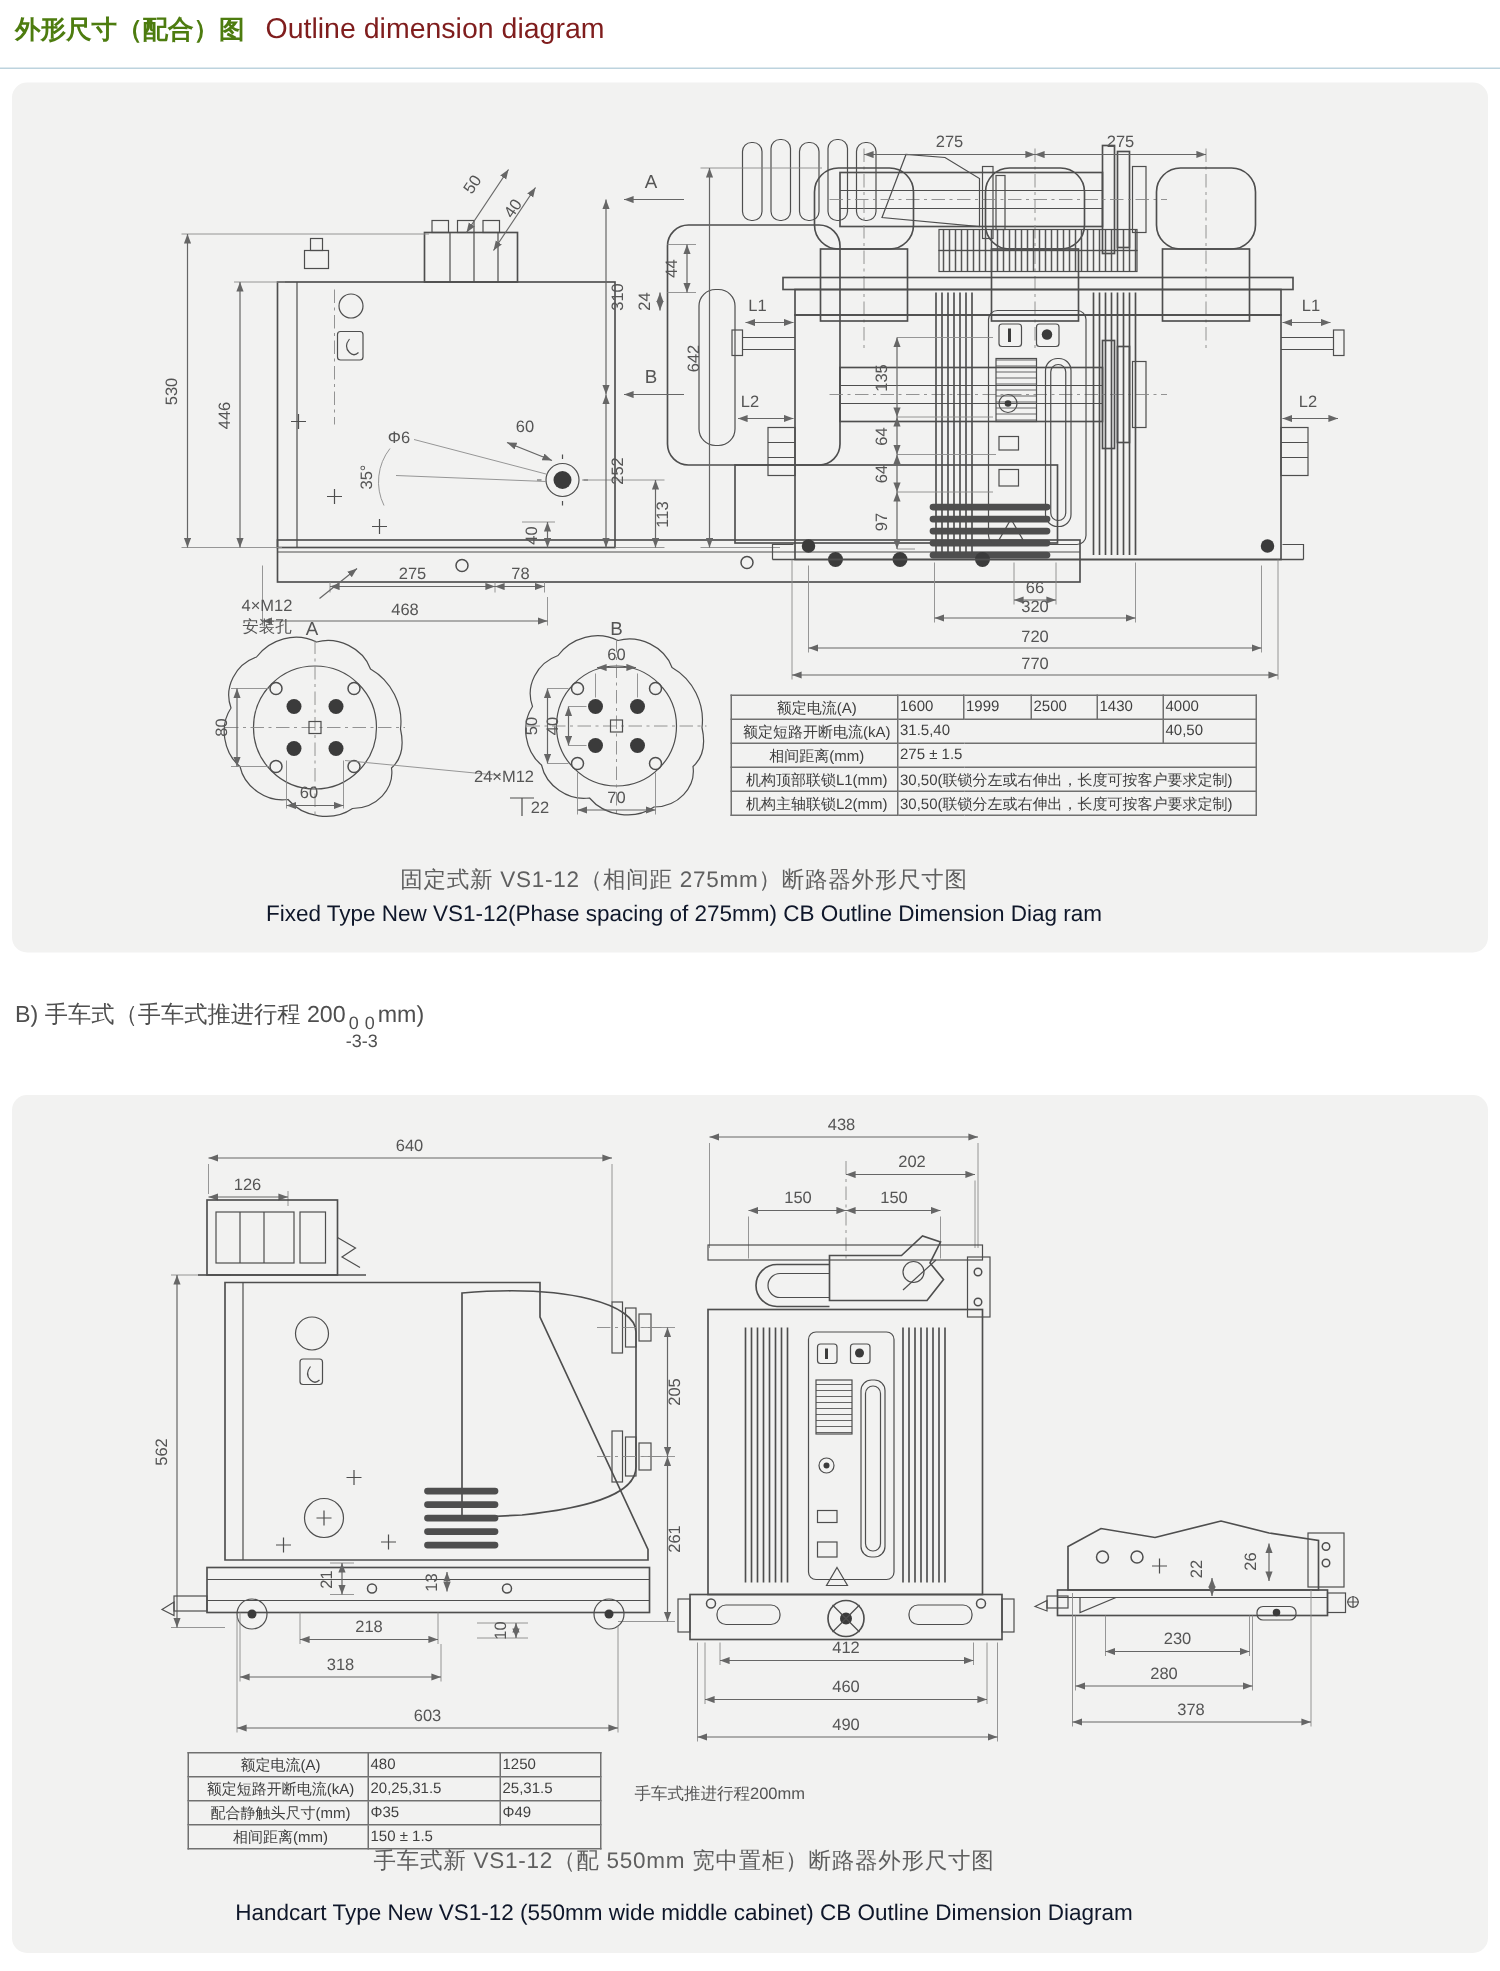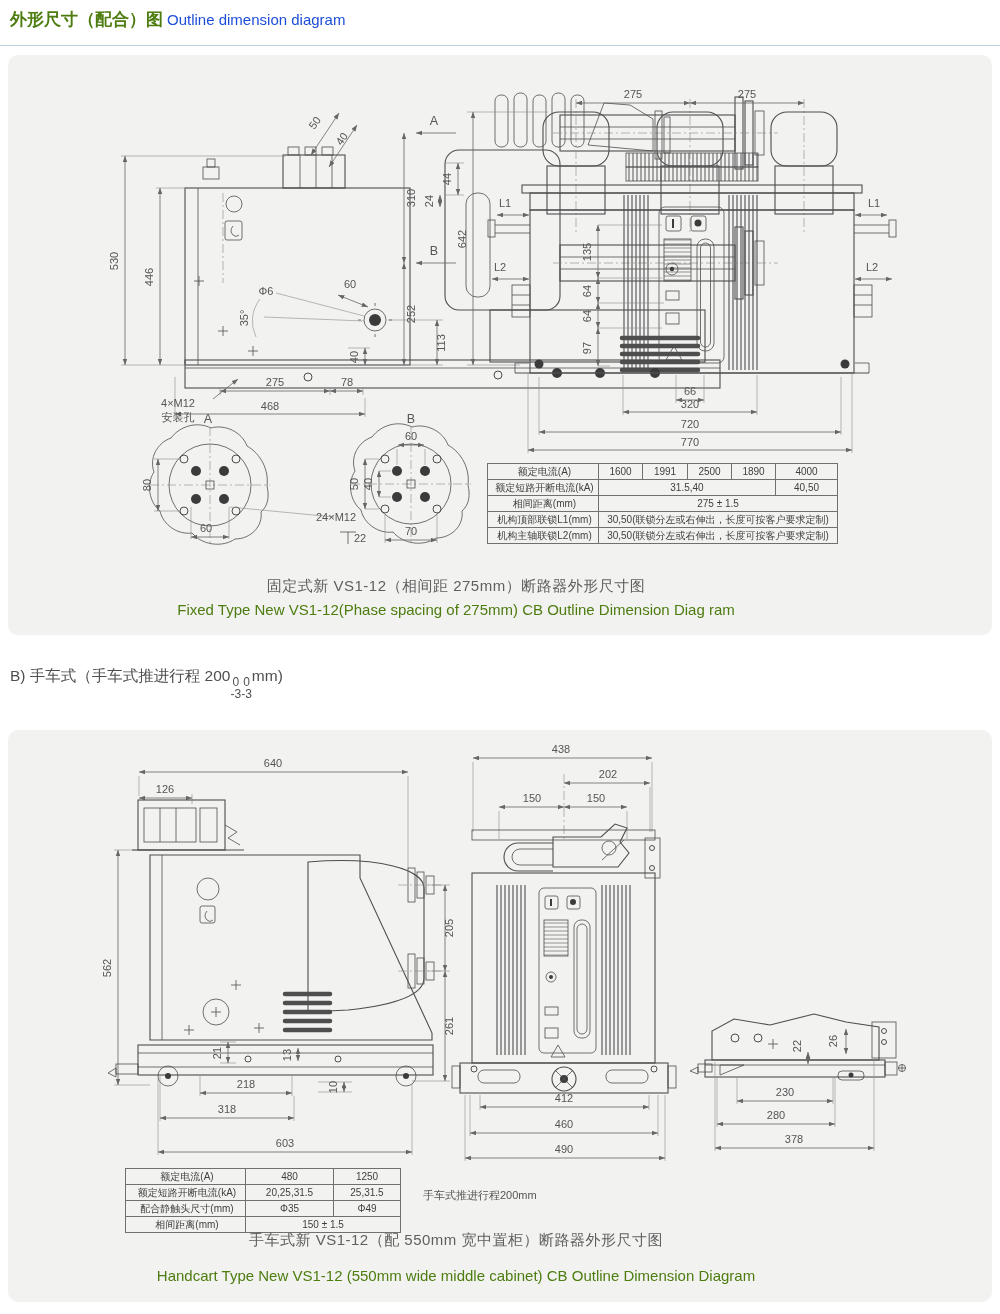--- a/index.html
+++ b/index.html
@@ -1,31 +1,31 @@
 <!DOCTYPE html>
 <html><head>
 <meta charset="utf-8">
 <style>
   html,body{margin:0;padding:0}
   body{width:1000px;height:1314px;position:relative;background:#fff;font-family:"Liberation Sans",sans-serif;overflow:hidden}
   .hdr{position:absolute;left:10px;top:8px;white-space:nowrap}
   .h-zh{font-size:17px;font-weight:bold;color:#4d7c0f}
-  .h-en{font-size:15px;color:#1d4ed8;margin-left:4px}
+  .h-en{font-size:19px;color:#7f1d1d;margin-left:14px}
   .rule{position:absolute;left:0;top:45px;width:1000px;border-top:1px solid #bdd3de}
   .panel{position:absolute;left:8px;width:984px;background:#f2f2f1;border-radius:10px}
   #panel1{top:55px;height:580px}
   #panel2{top:730px;height:572px}
   .panel svg{position:absolute;left:0;top:0}
   .cap{position:absolute;left:0;width:896px;text-align:center}
   .cap-zh{font-size:15px;color:#5f5f5f;letter-spacing:.5px}
-  .cap-en{font-size:15px;color:#4d7c0f}
+  .cap-en{font-size:15px;color:#0f172a}
   #capA-zh{top:522px}#capA-en{top:546px}
   #capB-zh{top:501px}#capB-en{top:537px}
   table.spec{position:absolute;border-collapse:collapse;table-layout:fixed}
-  .spec td{border:1px solid #707070;color:#3f3f3f;text-align:center;padding:0 1px;white-space:nowrap;overflow:hidden}
+  .spec td{border:1px solid #707070;color:#3f3f3f;text-align:left;padding:0 1px;white-space:nowrap;overflow:hidden}
   #tableA{left:479px;top:408px}
   #tableA td{font-size:10px;height:15px}
   #tableB{left:117px;top:438px}
   #tableB td{font-size:10px;height:15px}
   .spec td.lbl{text-align:center;padding-left:4px;font-size:9.5px}
   .spec td.sm{font-size:8.5px}
   .note{position:absolute;left:415px;top:458px;font-size:11px;color:#555}
   .secb{position:absolute;left:10px;top:666px;font-size:15.5px;color:#4f4f4f;white-space:nowrap}
   .tol{display:inline-flex;flex-direction:column;text-align:center;font-size:12px;line-height:12px;vertical-align:-5px;color:#4f4f4f}
   
@@ -316,23 +316,23 @@
         <col style="width:44px">
         <col style="width:45px">
         <col style="width:44px">
         <col style="width:44px">
         <col style="width:62px">
       </colgroup>
   <tbody>
         <tr>
           <td class="lbl">额定电流(A)</td>
           <td>1600</td>
-          <td>1991</td>
+          <td>1999</td>
           <td>2500</td>
-          <td>1890</td>
+          <td>1430</td>
           <td>4000</td>
         </tr>
   <tr>
           <td class="lbl">额定短路开断电流(kA)</td>
           <td colspan="4">31.5,40</td>
           <td>40,50</td>
         </tr>
   <tr>
           <td class="lbl">相间距离(mm)</td>
           <td colspan="5">275 ± 1.5</td>

